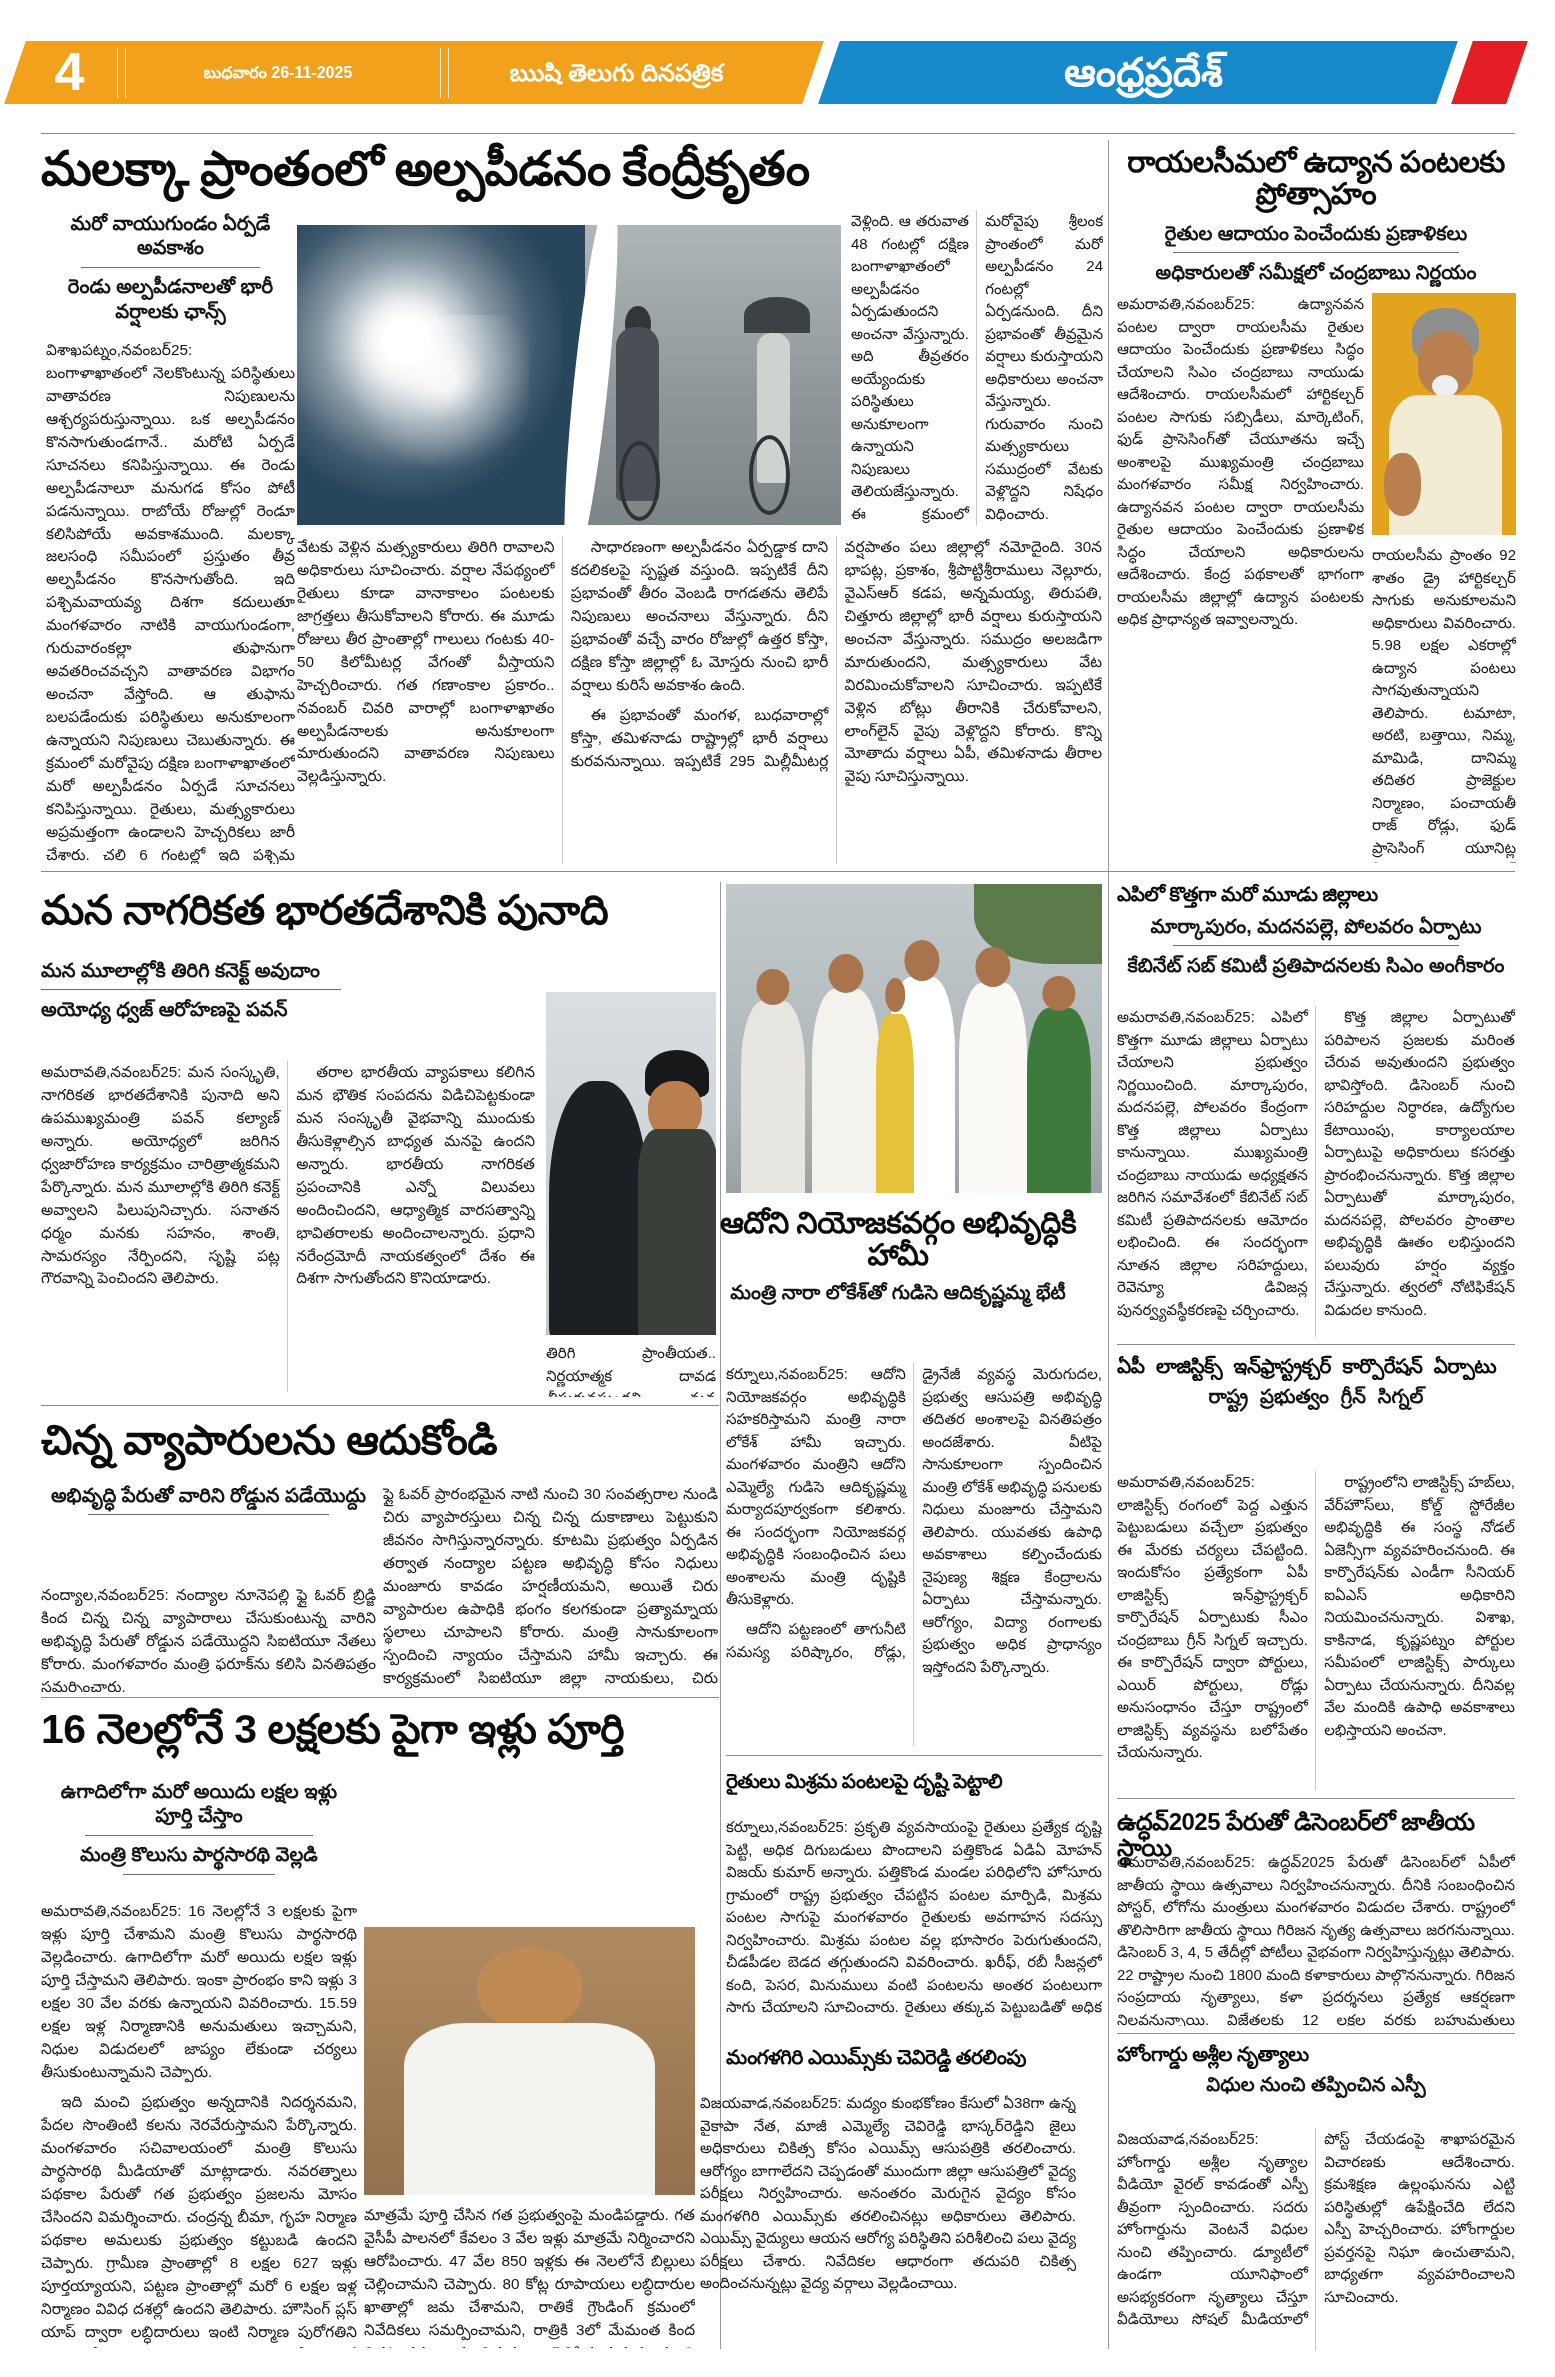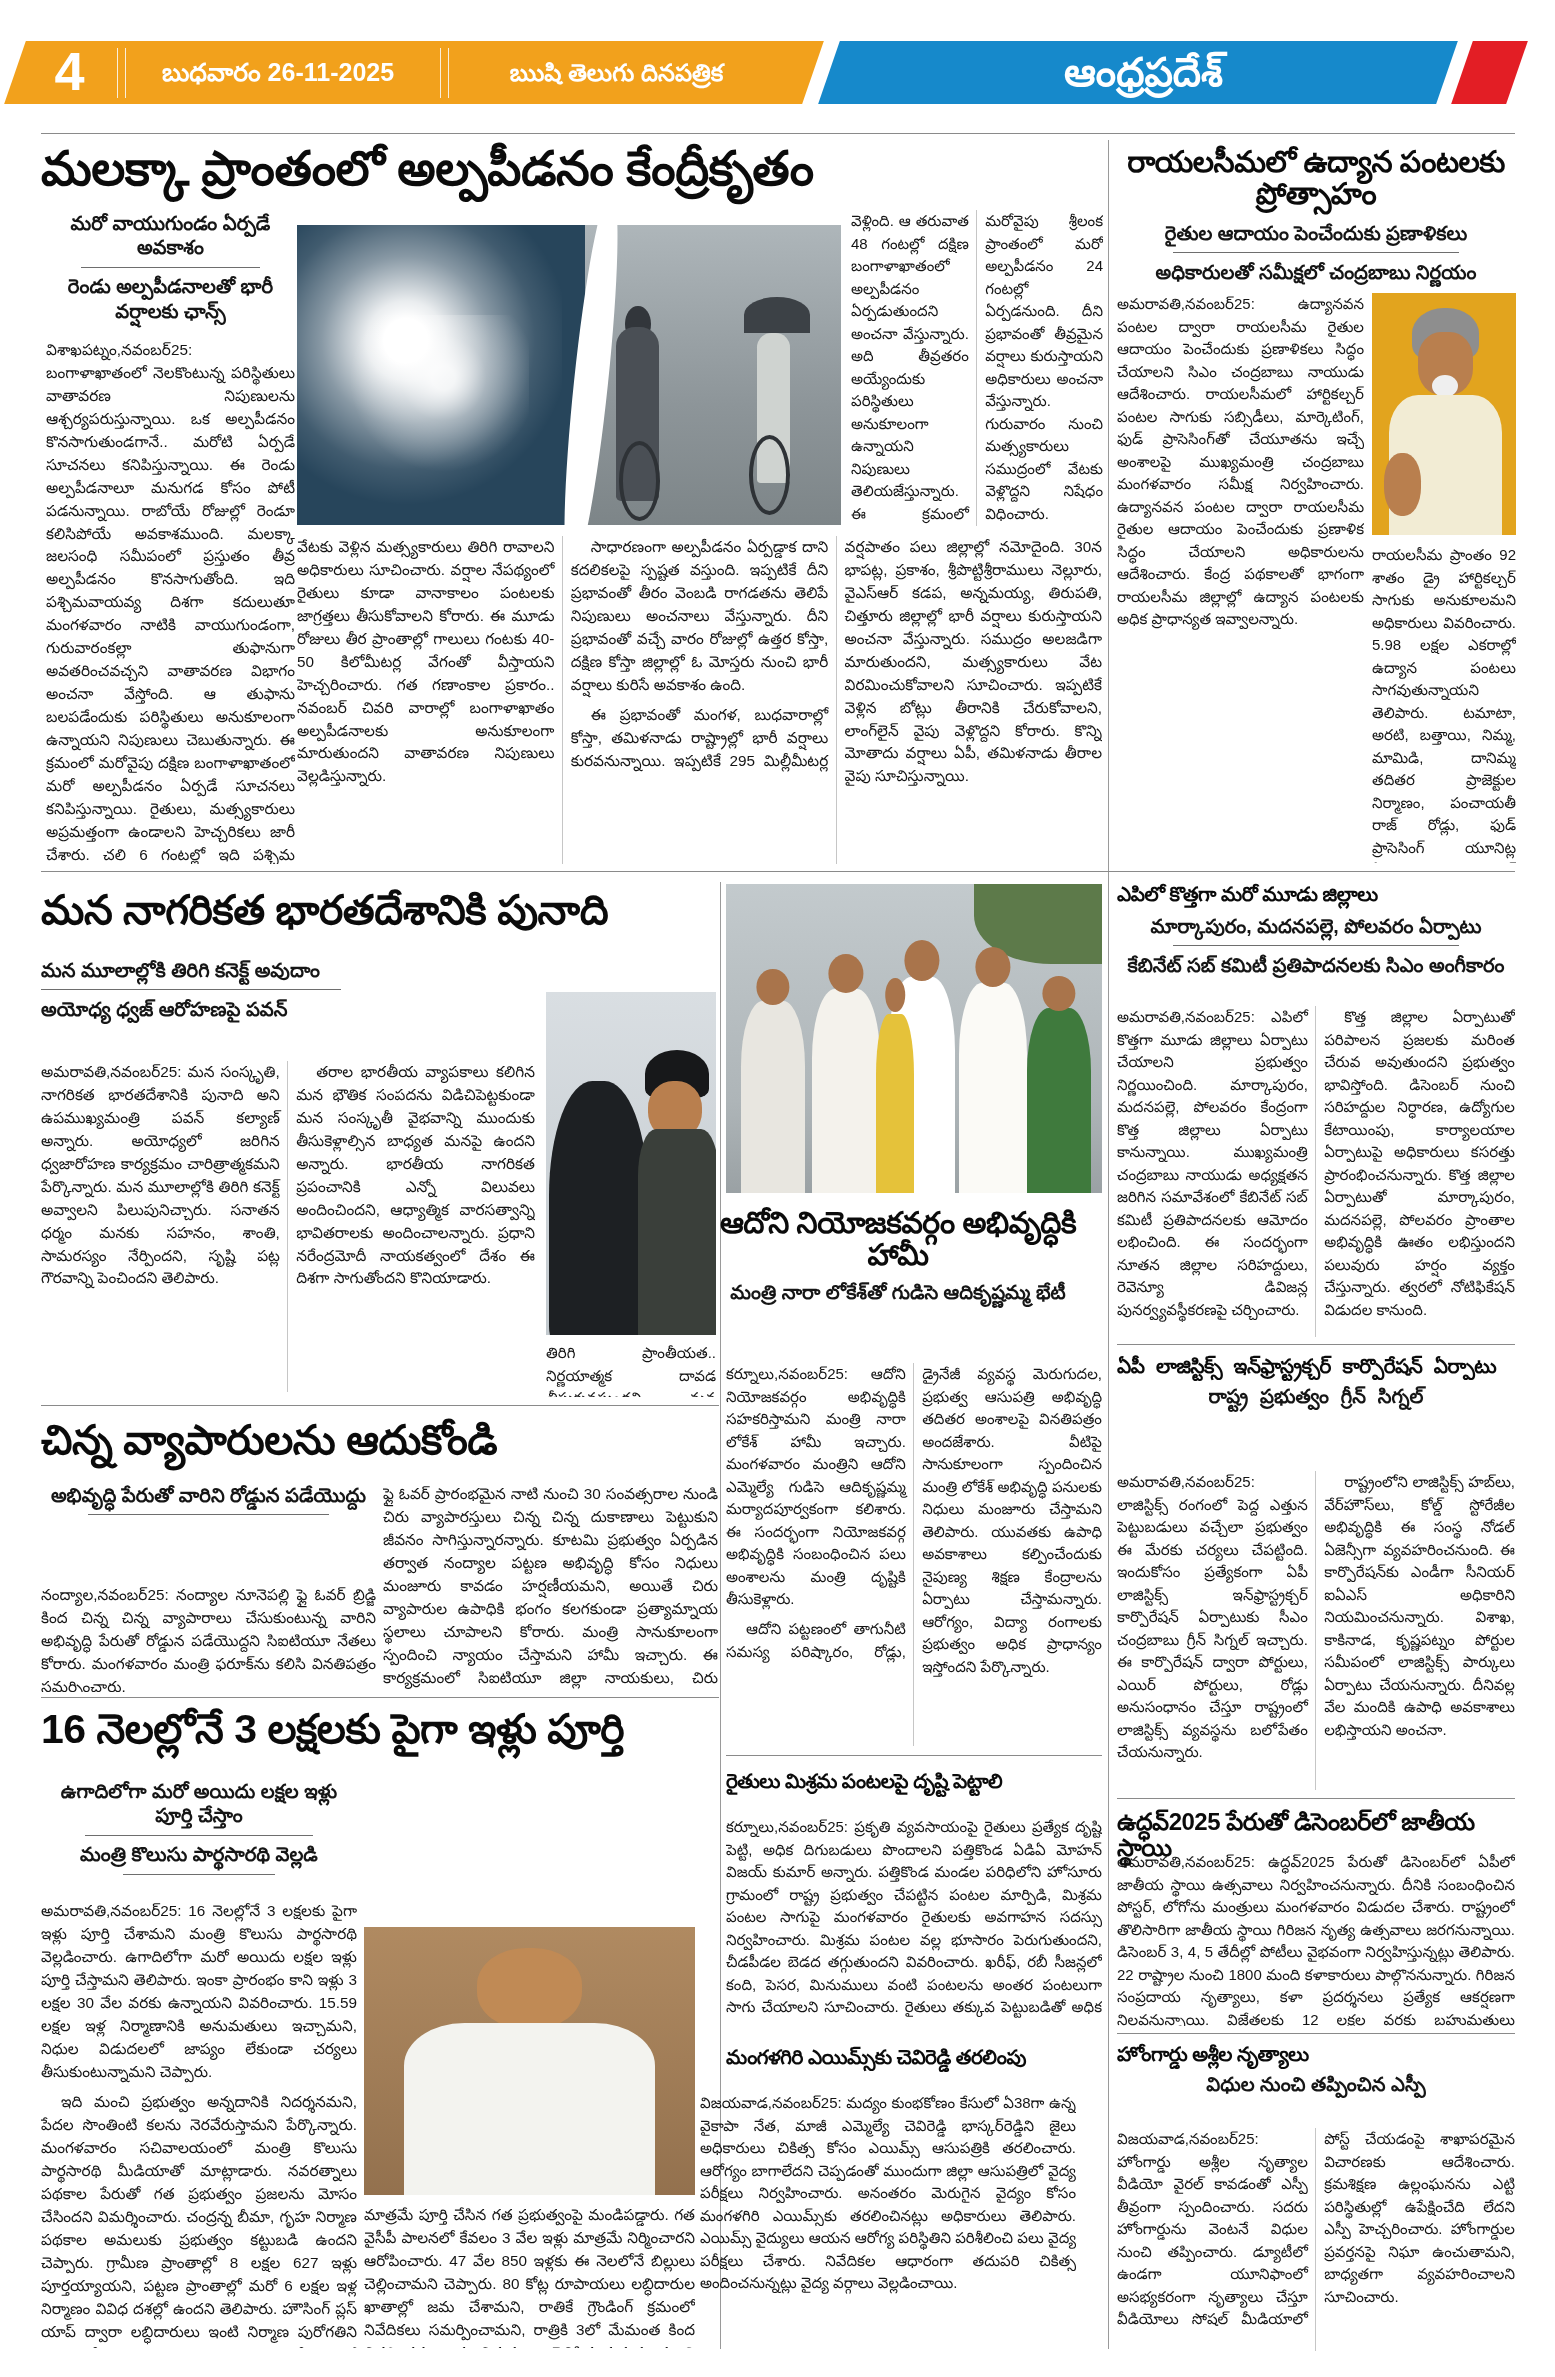--- a/index.html
+++ b/index.html
@@ -7,29 +7,29 @@
   .abs{position:absolute;}
   
   .masthead{position:absolute;left:41px;top:41px;width:1476px;height:63px;}
   .band{position:absolute;top:0;height:63px;transform:skewX(-19deg);}
   .band.orange{left:-26px;width:798px;background:#F2A11C;}
   .band.blue{left:788px;width:618px;background:#1689CB;}
   .band.red{left:1421px;width:55px;background:#E31E25;}
   .mast-content{position:absolute;left:0;top:0;width:100%;height:100%;}
   .pageno{position:absolute;left:13.4px;top:-1px;font-size:54px;font-weight:700;color:#ffffff;line-height:63px;}
   .sep2{position:absolute;top:6.7px;height:50px;width:6.7px;border-left:1.4px solid #fdfdfd;border-right:1.4px solid #fdfdfd;opacity:.85;}
-  .mast-date{position:absolute;left:103px;top:0;width:268px;line-height:63px;text-align:center;font-size:25px;font-weight:700;color:#fff;}
+  .mast-date{position:absolute;left:103px;top:0;width:268px;line-height:63px;text-align:center;font-size:16px;font-weight:700;color:#fff;}
   .mast-paper{position:absolute;left:422px;top:0;width:307px;line-height:63px;text-align:center;font-size:24px;font-weight:700;color:#fff;}
   .mast-section{position:absolute;left:815px;top:0;width:575px;line-height:63px;text-align:center;font-size:40px;font-weight:800;color:#fff;}
   
   .hrule{position:absolute;background:#8a8a8a;height:1.4px;}
   .vrule{position:absolute;background:#9a9a9a;width:1.4px;}
   
   .hl{font-weight:800;color:#0b0b0b;line-height:1.08;letter-spacing:-0.5px;}
-  .hl-main{font-size:48px;}
+  .hl-main{font-size:48px;font-family:Liberation Serif, serif;}
   .hl-xl{font-size:41px;}
   .hl-lg{font-size:30px;text-align:center;}
   .hl-md{font-size:20px;text-align:left;}
   .deckwrap{text-align:center;}
   .deck{font-size:19.6px;font-weight:700;color:#161616;line-height:1.25;}
   .deck-rule{border:0;border-top:1.4px solid #6e6e6e;width:72%;margin:6.7px auto;}
   
   .bodybox{font-size:15.3px;line-height:1.5;text-align:justify;color:#141414;overflow:hidden;}
   .bodybox p{margin:0 0 7.7px 0;}
   .bodybox p + p{text-indent:20px;}

